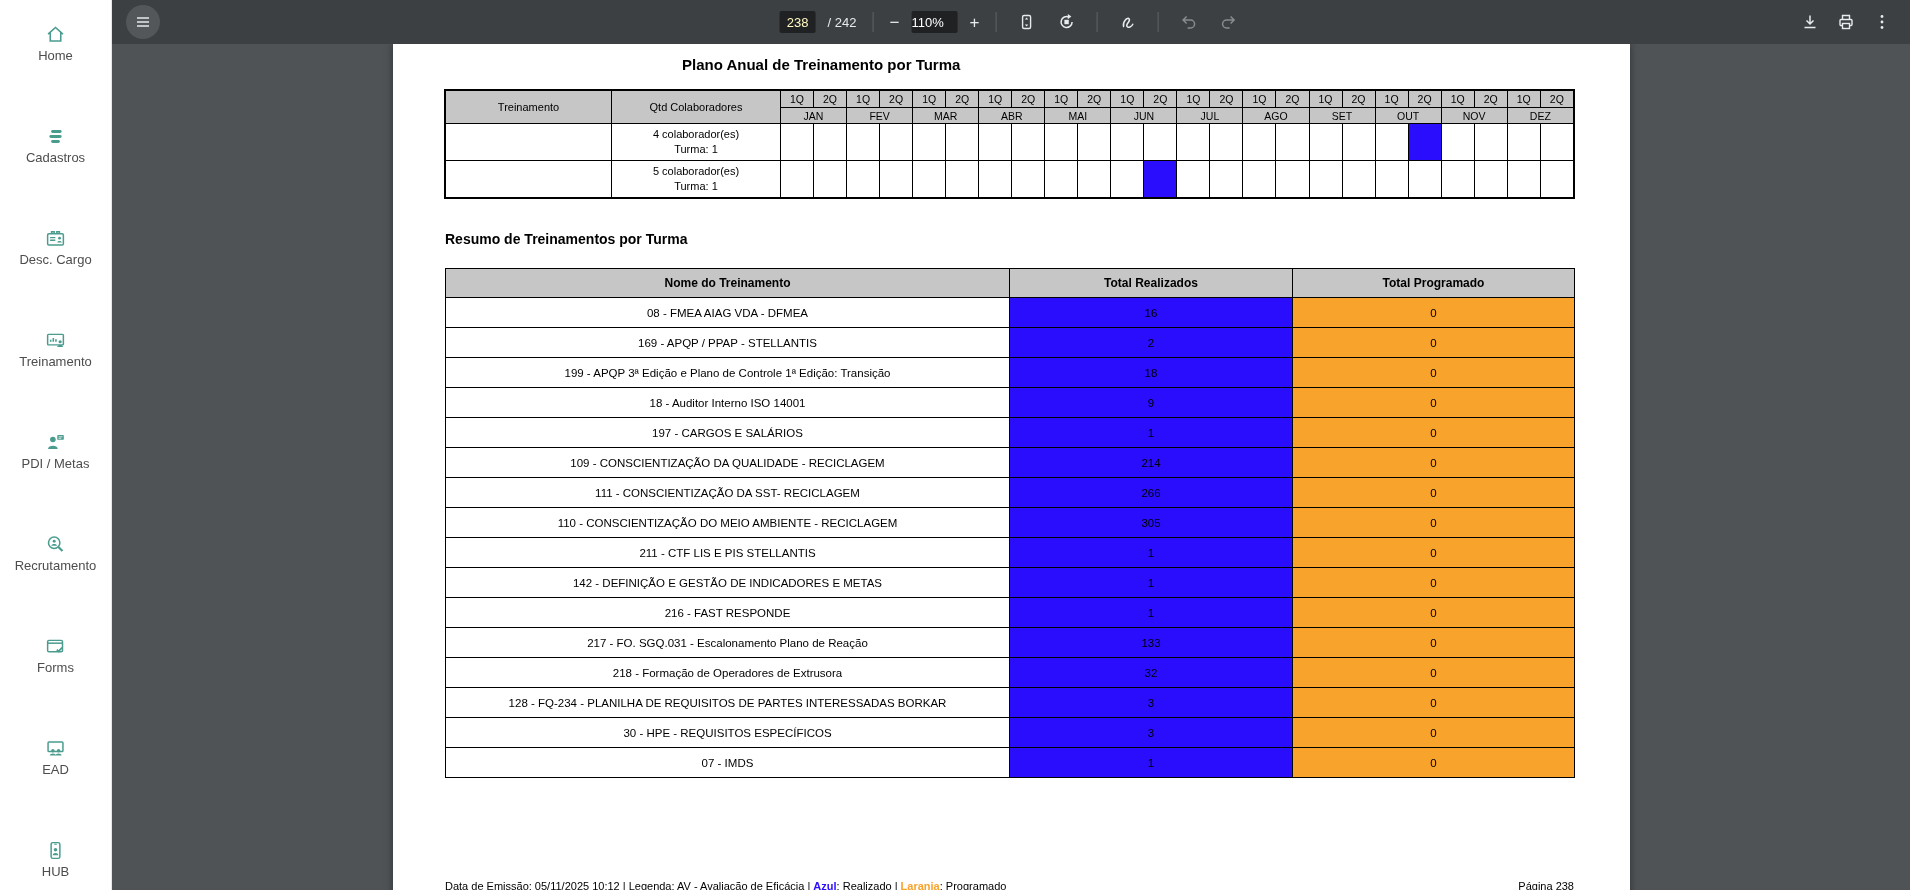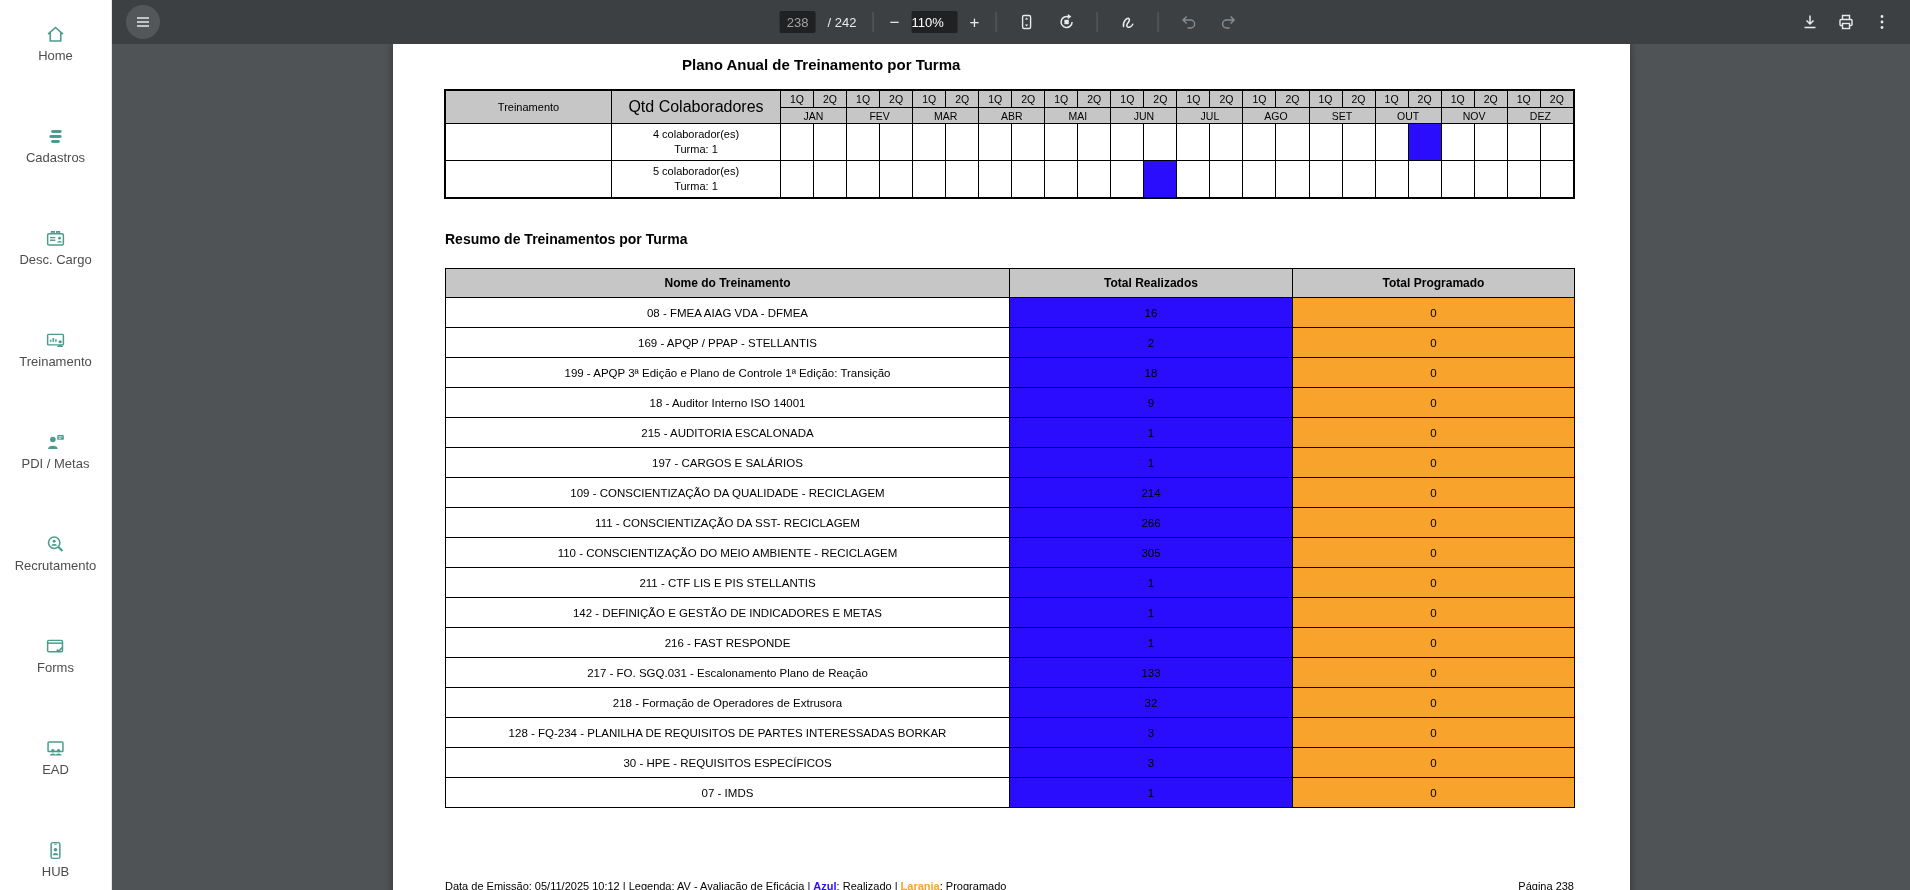--- a/index.html
+++ b/index.html
@@ -30,21 +30,21 @@
     background:rgba(255,255,255,.12); display:flex; align-items:center;
     justify-content:center; cursor:pointer; }
   .tb-center{ position:absolute; left:50%; transform:translateX(-50%);
     display:flex; align-items:center; gap:12px; color:var(--icon); font-size:13px; }
   .tb-right{ position:absolute; right:14px; display:flex; align-items:center; gap:8px; }
   .tb-divider{ width:1px; height:20px; background:#5f6368; margin:0 4px; }
   .tb-btn{ width:28px; height:28px; display:flex; align-items:center;
     justify-content:center; cursor:pointer; border-radius:50%; }
   .tb-btn svg{ display:block; }
   .page-input{ width:36px; height:22px; background:#1f2123; border:none;
-    color:#a3a3a3; font-size:13px; text-align:center; border-radius:2px;
+    color:#fef9c3; font-size:13px; text-align:center; border-radius:2px;
     font-family:"Liberation Sans", sans-serif; }
   .zoom-box{ width:46px; height:22px; background:#1f2123; border:none;
     color:#fff; font-size:13px; text-align:left; border-radius:2px;
     font-family:"Liberation Sans", sans-serif; }
   .zoom-glyph{ font-size:17px; color:var(--icon); cursor:pointer; line-height:1; }
   .page-total{ white-space:nowrap; }
 
   
   .viewer{ position:absolute; left:112px; top:44px; right:0; bottom:0;
     background:var(--viewer); overflow:hidden; }
@@ -54,21 +54,21 @@
   .doc-title{ position:absolute; left:289px; top:12px; font-size:15px; font-weight:bold; }
   .doc-dates{ position:absolute; top:12px; left:52px; width:1129px;
     text-align:right; font-size:15px; font-weight:bold; }
 
   
   table{ border-collapse:collapse; }
   .cal{ position:absolute; left:52px; top:46px; width:1129px; table-layout:fixed; }
   .cal th, .cal td{ border:1px solid #000; padding:0; text-align:center; vertical-align:middle; }
   .cal thead th{ background:var(--hdrgray); font-weight:normal; font-size:10.5px; }
   .cal .th-tre{ width:166px; font-size:11px; }
-  .cal .th-qtd{ width:169px; font-size:16px; }
+  .cal .th-qtd{ width:169px; font-size:11px; }
   .cal .row-q th{ height:17px; }
   .cal .row-m th{ height:16px; font-size:10.5px; }
   .cal tbody tr{ height:37px; }
   .cal td.qtd{ font-size:11px; line-height:1.35; }
   .cal td.filled{ background:var(--blue); }
   .cal-outline{ outline:1px solid #000; }
 
   
   .summary-title{ position:absolute; left:52px; top:187px; font-size:14px; font-weight:bold; }
   .sum{ position:absolute; left:52px; top:224px; width:1129px; table-layout:fixed; }
@@ -424,25 +424,20 @@
             <td>199 - APQP 3ª Edição e Plano de Controle 1ª Edição: Transição</td>
             <td class="real">18</td>
             <td class="prog">0</td>
           </tr>
           <tr>
             <td>18 - Auditor Interno ISO 14001</td>
             <td class="real">9</td>
             <td class="prog">0</td>
           </tr>
           <tr>
-            <td>215 - AUDITORIA ESCALONADA</td>
-            <td class="real">1</td>
-            <td class="prog">0</td>
-          </tr>
-          <tr>
             <td>197 - CARGOS E SALÁRIOS</td>
             <td class="real">1</td>
             <td class="prog">0</td>
           </tr>
           <tr>
             <td>109 - CONSCIENTIZAÇÃO DA QUALIDADE - RECICLAGEM</td>
             <td class="real">214</td>
             <td class="prog">0</td>
           </tr>
           <tr>

